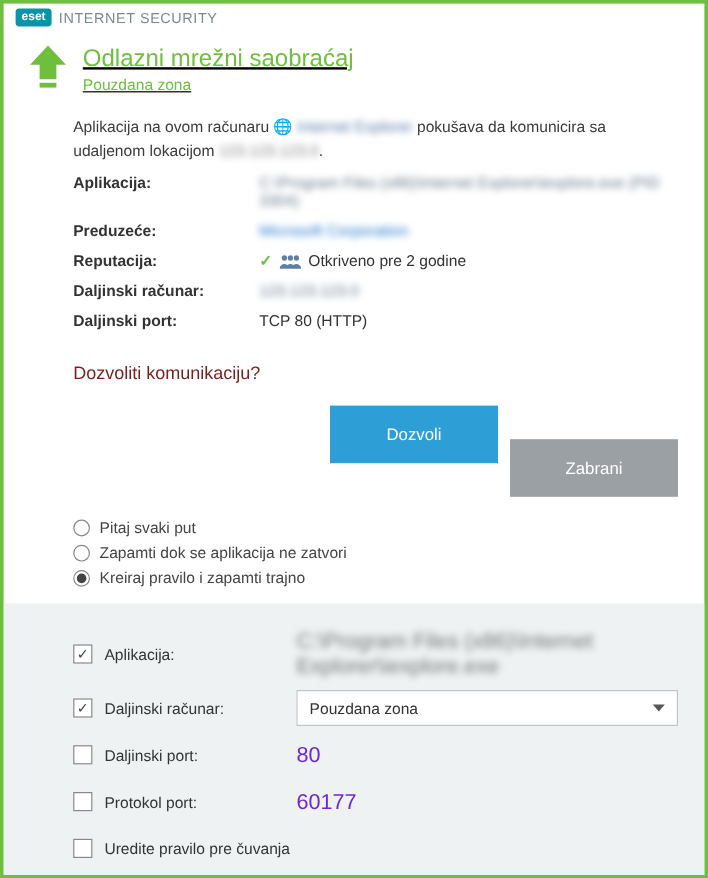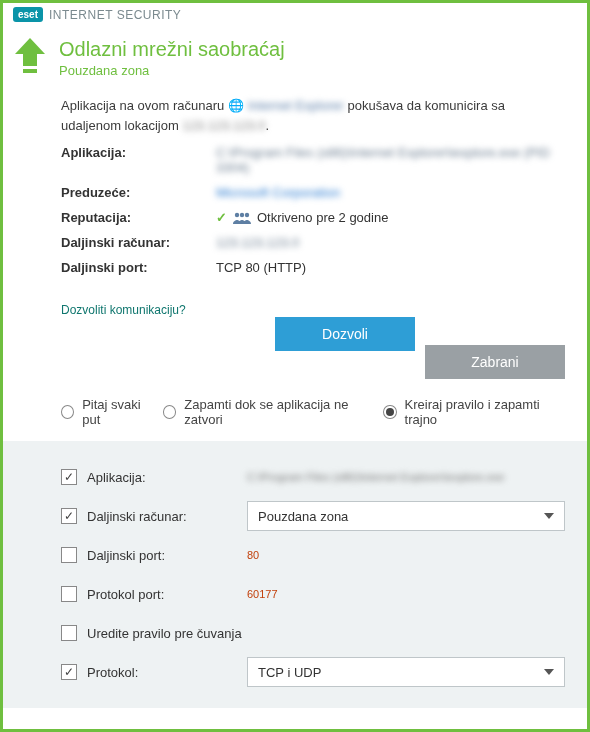--- a/index.html
+++ b/index.html
@@ -1,58 +1,58 @@
 <!DOCTYPE html>
 <html><head>
 <meta charset="utf-8">
 <style>
   * { box-sizing: border-box; margin: 0; padding: 0; font-family: "Segoe UI", Tahoma, sans-serif; }
   body { width: 590px; height: 732px; background: #fff; border: 3px solid #6fbf3f; display: flex; flex-direction: column; }
 
   .titlebar { display: flex; align-items: center; gap: 6px; padding: 4px 10px 4px 10px; color: #7b8a8f; font-size: 12px; letter-spacing: .5px; }
   .titlebar .brand { background: #0a94a8; color: #fff; font-weight: bold; font-size: 10px; padding: 2px 5px; border-radius: 3px; letter-spacing: 0; }
 
-  .header { display: flex; gap: 14px; padding: 12px 22px 18px 12px; align-items: flex-start; }
+  .header { display: flex; gap: 14px; padding: 12px 22px 18px 22px; align-items: flex-start; text-decoration: underline; }
   .up-arrow svg { width: 30px; height: 40px; }
   .header-text h1 { color: #6fbf3f; font-weight: 400; font-size: 20px; }
   .header-text .sub { color: #6fbf3f; font-weight: 400; font-size: 13px; margin-top: 2px; }
 
   .content { padding: 0 22px 0 58px; color: #3b3b3b; font-size: 13px; flex: 0 0 auto; }
   .intro { margin-bottom: 2px; line-height: 1.5; }
   .intro .blur { filter: blur(3px); color: #5b7ea8; }
   .intro .blur2 { filter: blur(3px); color: #888; }
 
   .kv { display: flex; margin: 10px 0; }
   .kv .k { width: 155px; font-weight: 600; color: #333; }
   .kv .v { flex: 1; color: #333; display: flex; align-items: center; gap: 6px; }
   .kv .v.blur { filter: blur(3px); color: #6b7d90; }
   .kv .v.blurblue { filter: blur(3px); color: #2a7bd1; }
 
   .check-icon { color: #6fbf3f; font-weight: bold; }
   .people-icon svg { width: 18px; height: 14px; vertical-align: middle; }
 
   .section { padding: 18px 22px 14px 58px; }
-  .q { font-size: 12px; color: #0f766e; margin-bottom: 0; }
+  .q { font-size: 15px; color: #7f1d1d; margin-bottom: 18px; }
 
   .btnrow { display: flex; gap: 10px; justify-content: flex-end; margin-bottom: 18px; }
-  .btn { width: 140px; height: 34px; border: none; color: #fff; font-size: 14px; cursor: pointer; }
+  .btn { width: 140px; height: 48px; border: none; color: #fff; font-size: 14px; cursor: pointer; }
   .btn-allow { background: #2e9ed6; }
   .btn-deny  { background: #9aa0a4; margin-top: 28px; }
 
-  .radios { display: flex; flex-direction: row; gap: 6px; }
+  .radios { display: flex; flex-direction: column; gap: 6px; }
   .radio { display: flex; align-items: center; gap: 8px; font-size: 13px; color: #444; cursor: pointer; }
   .radio .bullet { width: 14px; height: 14px; border: 1px solid #888; border-radius: 50%; display: inline-flex; align-items: center; justify-content: center; }
   .radio.selected .bullet::after { content: ""; width: 8px; height: 8px; background: #444; border-radius: 50%; }
 
   .rule { background: #eef2f3; padding: 12px 22px 12px 58px; }
   .ruleline { display: flex; align-items: center; margin: 9px 0; min-height: 30px; }
   .ruleline .cbx { width: 16px; height: 16px; border: 1px solid #888; background: #fff; display: inline-flex; align-items: center; justify-content: center; margin-right: 10px; font-size: 12px; color: #444; }
   .ruleline .cbx.checked::after { content: "✓"; }
   .ruleline .lbl { width: 160px; font-size: 13px; color: #333; }
-  .ruleline .val { flex: 1; font-size: 11px; color: #c2410c; }
+  .ruleline .val { flex: 1; font-size: 18px; color: #6d28d9; }
   .ruleline .val.blur { filter: blur(3px); color: #777; }
   .ruleline select, .faux-select {
     flex: 1; height: 30px; background: #fff; border: 1px solid #bfc6c9;
     padding: 0 28px 0 10px; font-size: 13px; color: #333; position: relative;
     display: flex; align-items: center;
   }
   .faux-select .chev { position: absolute; right: 8px; top: 50%; transform: translateY(-50%); }
 
   svg { display: block; }
 </style>

